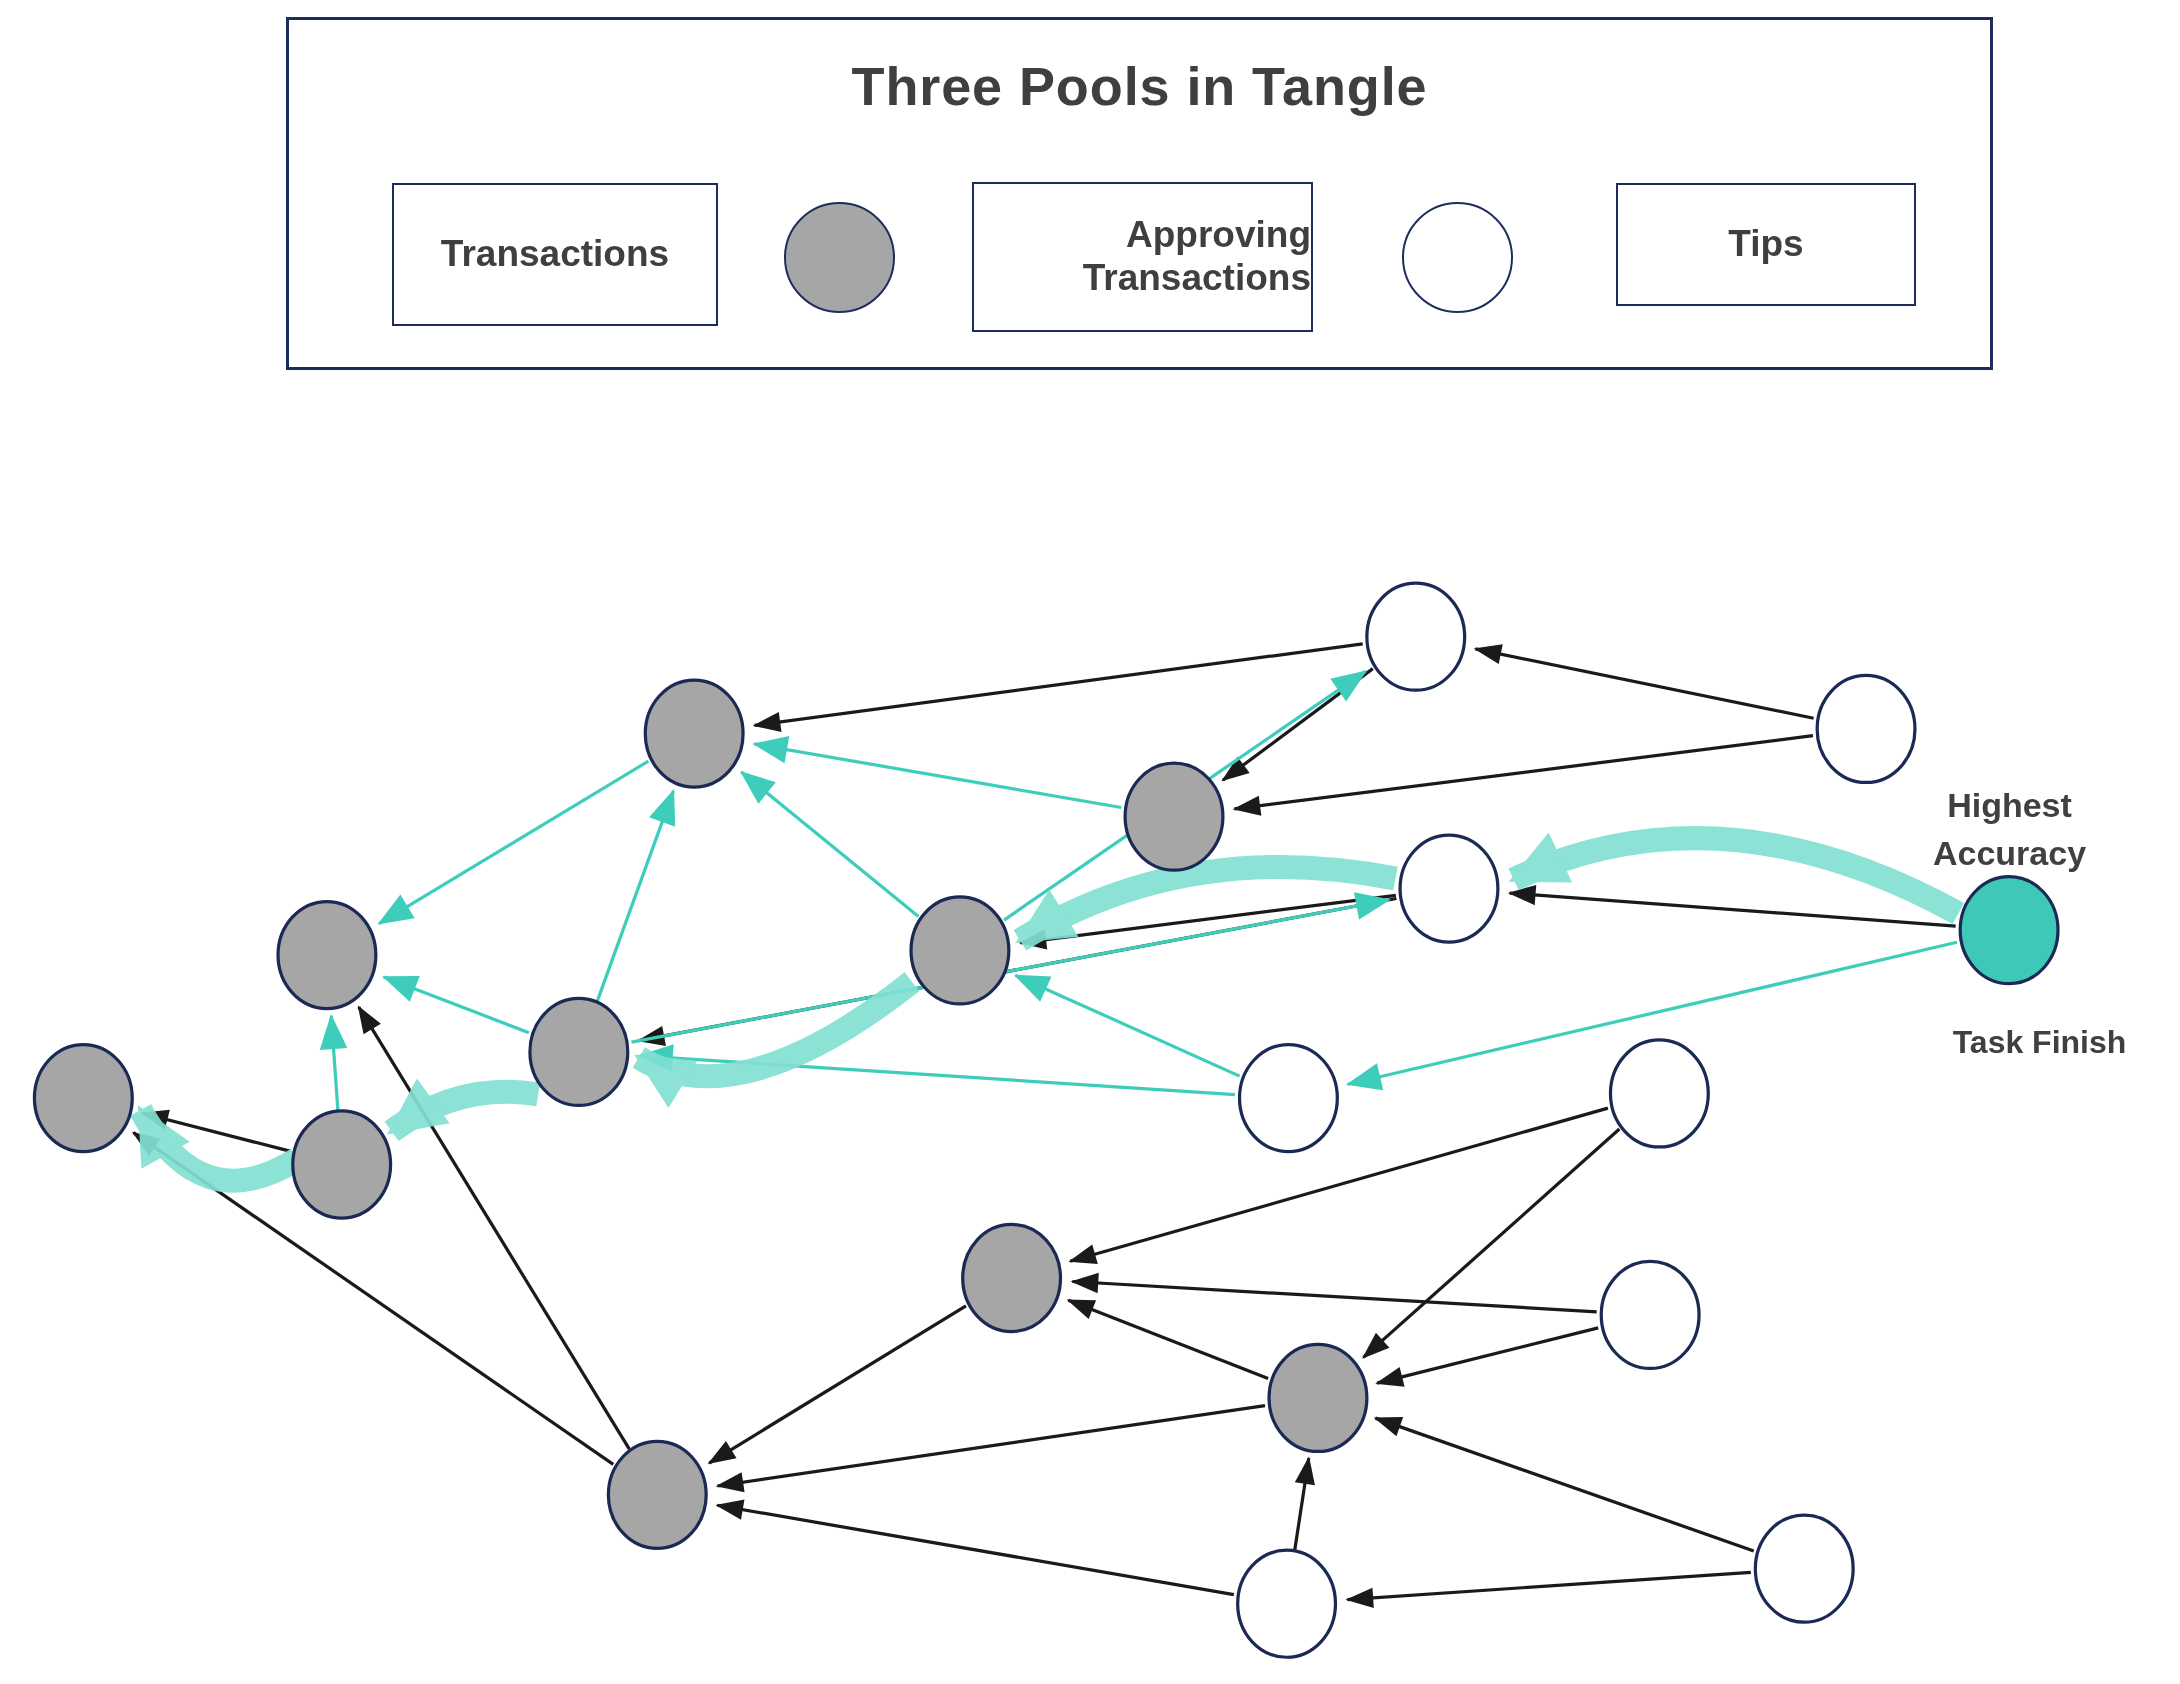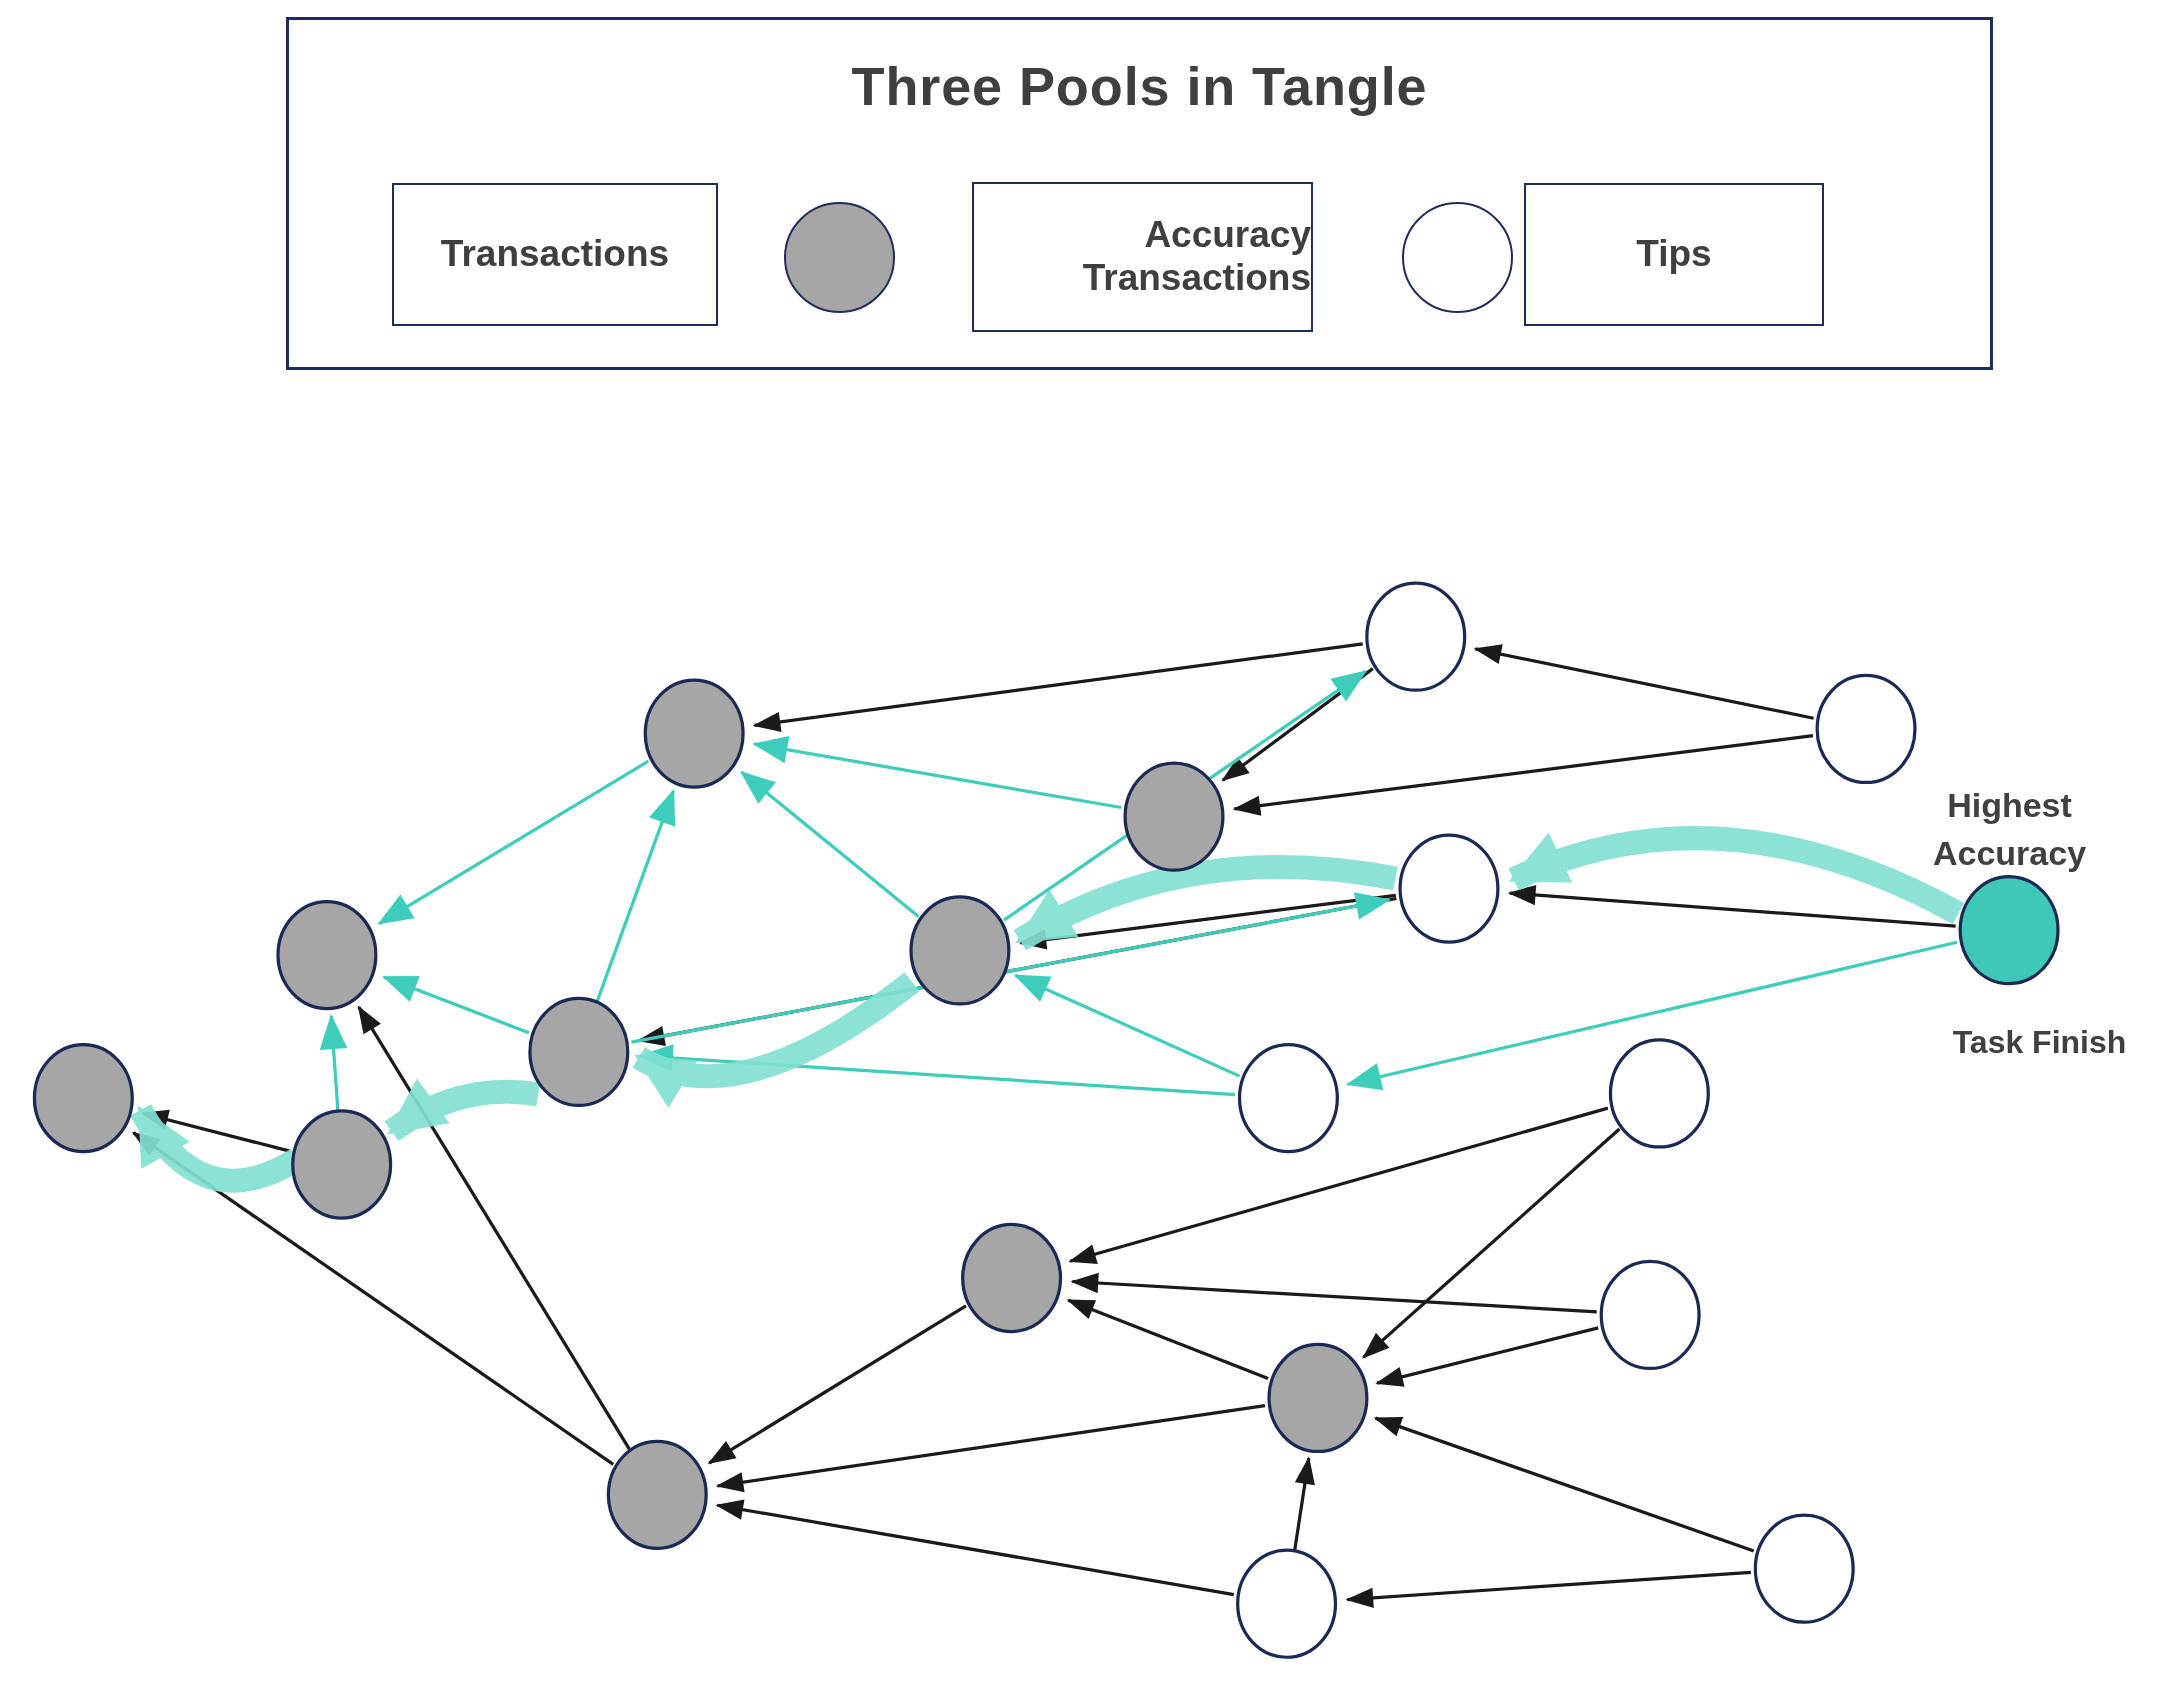--- a/index.html
+++ b/index.html
@@ -5,21 +5,21 @@
   html,body{margin:0;padding:0;background:#ffffff;}
   body{width:2181px;height:1684px;overflow:hidden;font-family:"Liberation Sans",sans-serif;}
   .stage{position:absolute;top:0;left:0;width:2181px;height:1684px;}
   #graph{position:absolute;top:0;left:0;}
   
   .legend{position:absolute;left:286px;top:16.6px;width:1707px;height:353px;border:3.7px solid #1f2d5c;background:#ffffff;box-sizing:border-box;}
   .legend-title{position:absolute;left:0;top:35px;width:100%;text-align:center;font-size:54px;font-weight:bold;color:#3f3f3f;letter-spacing:0.9px;}
   .legend-box{position:absolute;border:2.8px solid #1f2d5c;box-sizing:border-box;display:flex;align-items:center;justify-content:center;text-align:right;font-size:37px;font-weight:bold;color:#3f3f3f;line-height:1.15;background:#fff;}
   .lb1{left:103px;top:163px;width:326px;height:143px;}
   .lb2{left:683px;top:162px;width:341px;height:150px;}
-  .lb3{left:1235px;top:163px;width:300px;height:143px;}
+  .lb3{left:1327px;top:163px;width:300px;height:123px;}
   .legend-circle{position:absolute;width:111px;height:111px;border-radius:50%;border:2.8px solid #1f2d5c;box-sizing:border-box;}
   .lc-gray{left:495px;top:182px;background:#a6a6a6;}
   .lc-white{left:1113px;top:182px;background:#ffffff;}
   
   .anno{position:absolute;color:#404040;font-weight:bold;text-align:center;}
   #anno-ha{left:1864px;top:781px;width:291px;font-size:34px;line-height:1.42;}
   #anno-tf{left:1901px;top:1024px;width:277px;font-size:32px;}
 </style>
 </head>
 <body>
@@ -93,21 +93,21 @@
       <ellipse cx="1428" cy="1515" rx="53" ry="58" fill="#a6a6a6" stroke="#1b2a55" stroke-width="3.5"></ellipse>
       <ellipse cx="712" cy="1620" rx="53" ry="58" fill="#a6a6a6" stroke="#1b2a55" stroke-width="3.5"></ellipse>
       <ellipse cx="1394" cy="1738" rx="53" ry="58" fill="#ffffff" stroke="#1b2a55" stroke-width="3.5"></ellipse>
       <ellipse cx="1955" cy="1700" rx="53" ry="58" fill="#ffffff" stroke="#1b2a55" stroke-width="3.5"></ellipse>
     </svg>
 
   <div class="legend">
     <div class="legend-title">Three Pools in Tangle</div>
     <div class="legend-box lb1">Transactions</div>
     <div class="legend-circle lc-gray"></div>
-    <div class="legend-box lb2">Accuracy Transactions</div>
+    <div class="legend-box lb2">Approving Transactions</div>
     <div class="legend-circle lc-white"></div>
     <div class="legend-box lb3">Tips</div>
   </div>
 
   <div class="anno" id="anno-ha">
     <div>Highest</div>
     <div>Accuracy</div>
   </div>
   <div class="anno" id="anno-tf">Task Finish</div>
 

